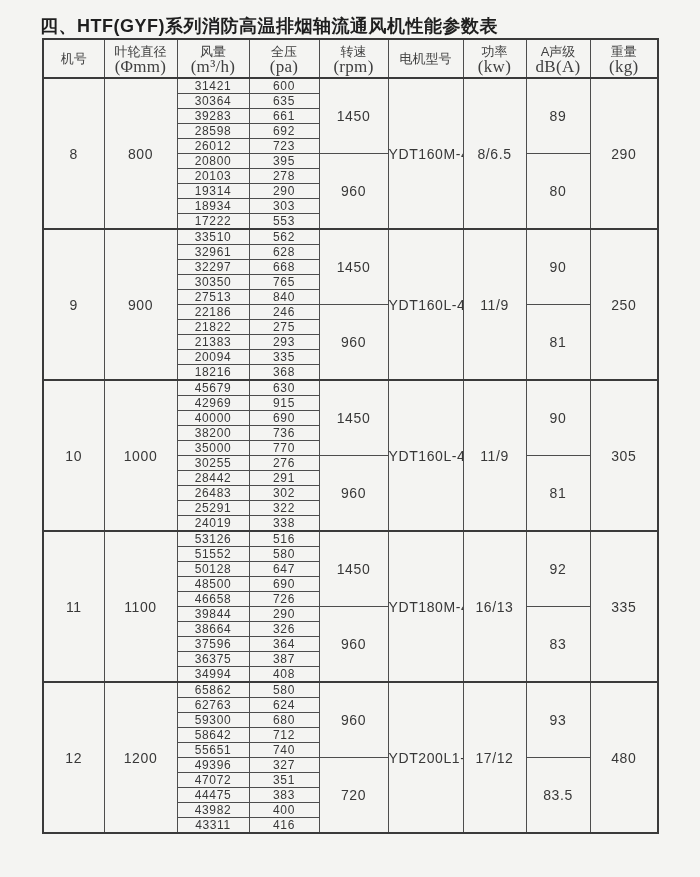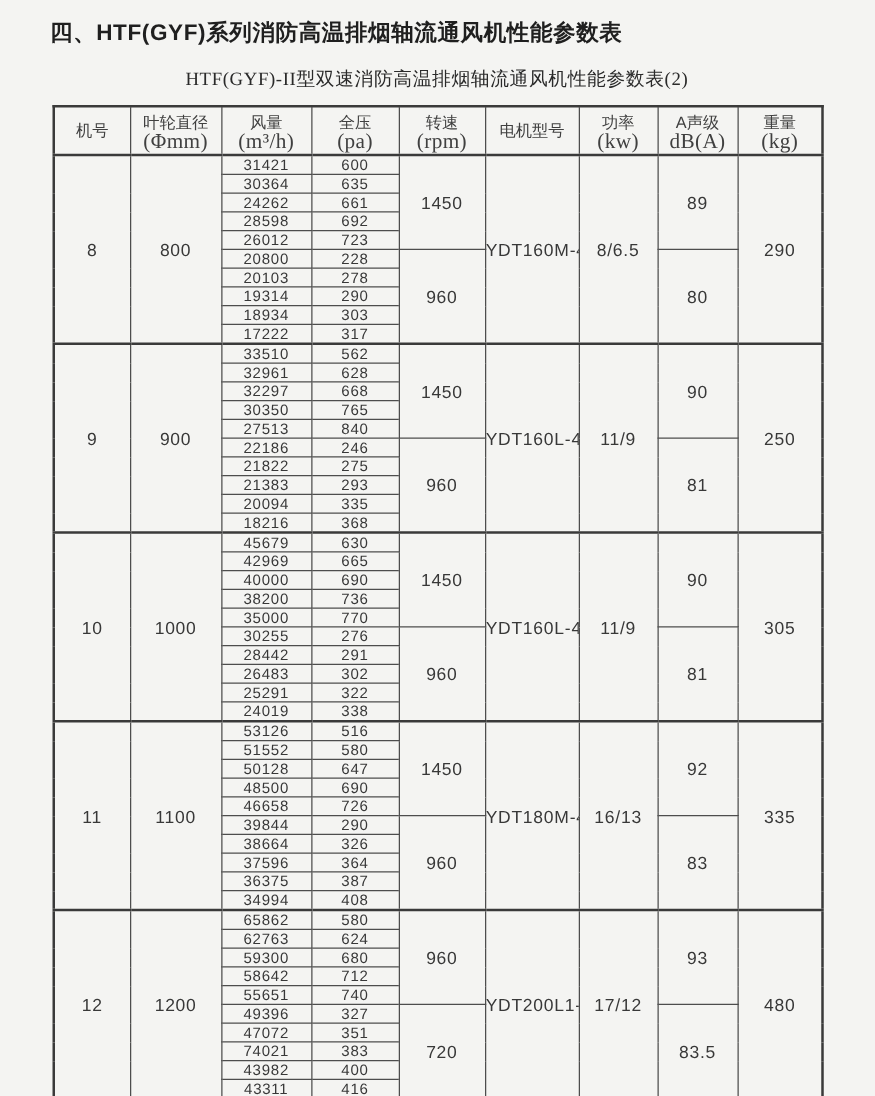--- a/index.html
+++ b/index.html
@@ -79,21 +79,20 @@
   }
   td.span-cell {
     font-size: 14px;
   }
 </style>
 </head>
 <body>
 
 <div class="page">
   <h1 class="doc-title">四、HTF(GYF)系列消防高温排烟轴流通风机性能参数表</h1>
-  <div class="doc-subtitle">HTF(GYF)-II型双速消防高温排烟轴流通风机性能参数表(2)</div>
 
   <table class="perf">
     <colgroup>
       <col style="width:61px">
       <col style="width:73px">
       <col style="width:72px">
       <col style="width:70px">
       <col style="width:69px">
       <col style="width:75px">
       <col style="width:63px">
@@ -148,52 +147,52 @@
           <td rowspan="10" class="span-cell">YDT160M-4/6</td>
           <td rowspan="10" class="span-cell">8/6.5</td>
           <td rowspan="5" class="span-cell">89</td>
           <td rowspan="10" class="span-cell">290</td>
         </tr>
         <tr>
           <td>30364</td>
           <td>635</td>
         </tr>
         <tr>
-          <td>24262</td>
+          <td>39283</td>
           <td>661</td>
         </tr>
         <tr>
           <td>28598</td>
           <td>692</td>
         </tr>
         <tr>
           <td>26012</td>
           <td>723</td>
         </tr>
         <tr>
           <td>20800</td>
-          <td>228</td>
+          <td>395</td>
           <td rowspan="5" class="span-cell">960</td>
           <td rowspan="5" class="span-cell">80</td>
         </tr>
         <tr>
           <td>20103</td>
           <td>278</td>
         </tr>
         <tr>
           <td>19314</td>
           <td>290</td>
         </tr>
         <tr>
           <td>18934</td>
           <td>303</td>
         </tr>
         <tr>
           <td>17222</td>
-          <td>317</td>
+          <td>553</td>
         </tr>
         <tr class="grp-start">
           <td rowspan="10" class="span-cell">9</td>
           <td rowspan="10" class="span-cell">900</td>
           <td>33510</td>
           <td>562</td>
           <td rowspan="5" class="span-cell">1450</td>
           <td rowspan="10" class="span-cell">YDT160L-4/6</td>
           <td rowspan="10" class="span-cell">11/9</td>
           <td rowspan="5" class="span-cell">90</td>
@@ -243,21 +242,21 @@
           <td>45679</td>
           <td>630</td>
           <td rowspan="5" class="span-cell">1450</td>
           <td rowspan="10" class="span-cell">YDT160L-4/6</td>
           <td rowspan="10" class="span-cell">11/9</td>
           <td rowspan="5" class="span-cell">90</td>
           <td rowspan="10" class="span-cell">305</td>
         </tr>
         <tr>
           <td>42969</td>
-          <td>665</td>
+          <td>915</td>
         </tr>
         <tr>
           <td>40000</td>
           <td>690</td>
         </tr>
         <tr>
           <td>38200</td>
           <td>736</td>
         </tr>
         <tr>
@@ -366,21 +365,21 @@
           <td>49396</td>
           <td>327</td>
           <td rowspan="5" class="span-cell">720</td>
           <td rowspan="5" class="span-cell">83.5</td>
         </tr>
         <tr>
           <td>47072</td>
           <td>351</td>
         </tr>
         <tr>
-          <td>74021</td>
+          <td>44475</td>
           <td>383</td>
         </tr>
         <tr>
           <td>43982</td>
           <td>400</td>
         </tr>
         <tr>
           <td>43311</td>
           <td>416</td>
         </tr>

